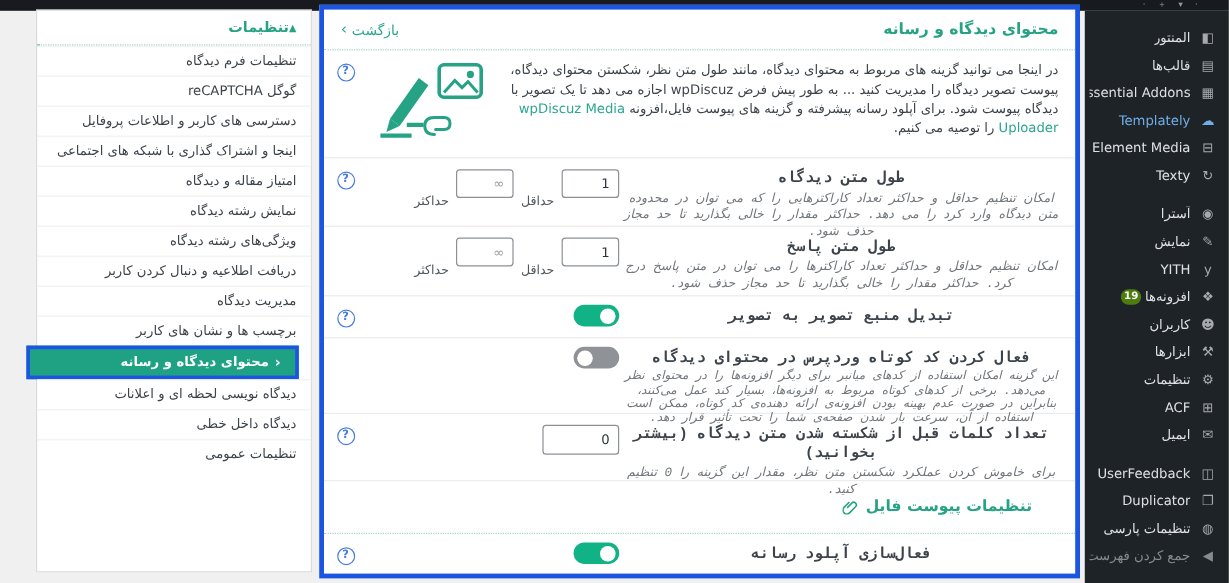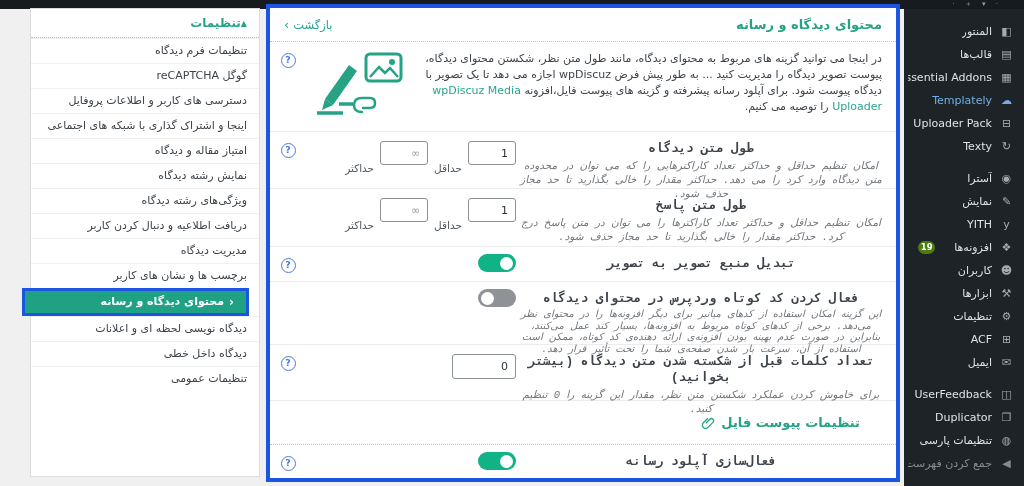--- a/index.html
+++ b/index.html
@@ -11,21 +11,21 @@
   .topbar .tb-glyphs{position:absolute;top:-1px;right:22px;font-size:7px;color:rgba(255,255,255,.55);letter-spacing:4px;}
 
   
   .wpmenu{position:absolute;top:9px;right:0;width:120px;height:477px;background:#1d2327;z-index:2;padding-top:11px;}
   .mitem{height:23px;display:flex;align-items:center;padding:0 10px 0 4px;cursor:pointer;}
   .mitem .micon{width:15px;text-align:center;font-size:11px;color:#a7aaad;margin-left:7px;flex:0 0 auto;}
   .mitem .mlabel{font-size:11px;color:#dfe1e4;white-space:nowrap;overflow:hidden;}
   .mitem.highlight .mlabel,.mitem.highlight .micon{color:#72aee6;}
   .mitem.dim .mlabel,.mitem.dim .micon{color:#868b90;}
   .mbadge{background:#4d7c0f;color:#fff;border-radius:9px;font-size:8.5px;line-height:13px;
-    min-width:17px;height:13px;text-align:center;margin-right:19px;font-weight:bold;}
+    min-width:17px;height:13px;text-align:center;margin-right:3px;font-weight:bold;}
   .mgap{height:9px;}
 
   
   .navcard{position:absolute;top:8px;left:30px;width:230px;height:469px;background:#fff;
     border:1px solid #dcdcde;z-index:2;}
   .navhead{height:29px;display:flex;align-items:center;padding:0 12px;
     border-bottom:1px dotted #93cebd;}
   .navhead .nh-title{flex:1;text-align:right;color:#26a284;font-size:12px;font-weight:bold;}
   .navhead .nh-tri{color:#26a284;font-size:8px;}
   .nav-item{height:25px;line-height:24px;padding:0 12px;border-top:1px solid #f0f0f1;
@@ -96,21 +96,21 @@
   <div class="mitem">
       <span class="micon">▦</span>
       <span class="mlabel">Essential Addons</span>
     </div>
   <div class="mitem highlight">
       <span class="micon">☁</span>
       <span class="mlabel">Templately</span>
     </div>
   <div class="mitem">
       <span class="micon">⊟</span>
-      <span class="mlabel">Uploader Pack</span>
+      <span class="mlabel">Element Media</span>
     </div>
   <div class="mitem">
       <span class="micon">↻</span>
       <span class="mlabel">Texty</span>
     </div>
   <div class="mgap"></div>
   <div class="mitem">
       <span class="micon">◉</span>
       <span class="mlabel">آسترا</span>
     </div>

